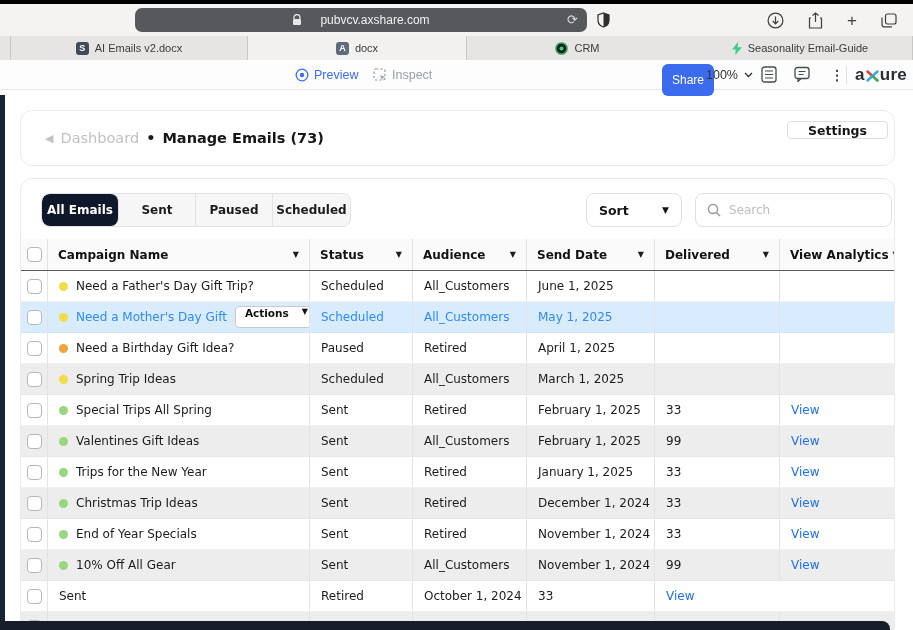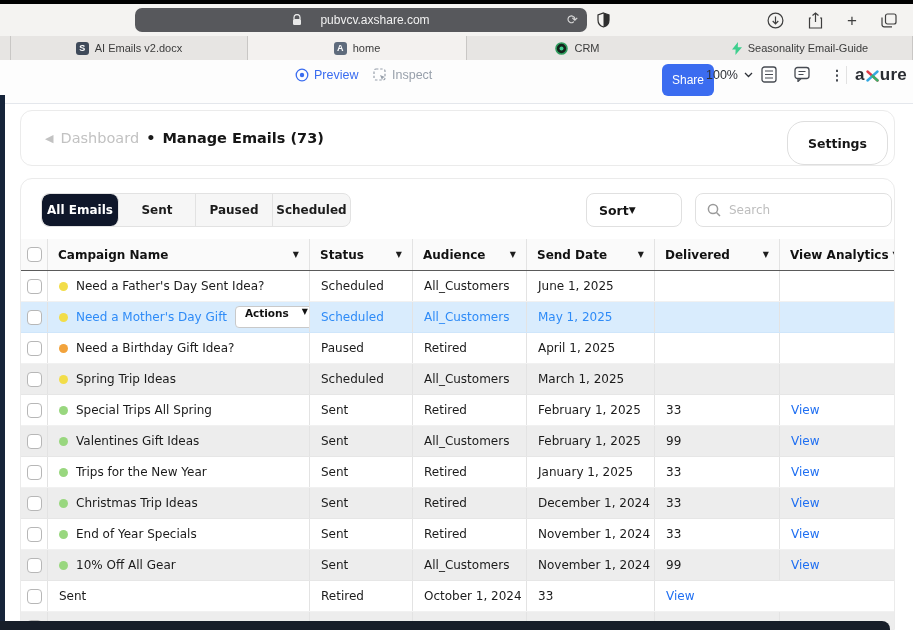--- a/index.html
+++ b/index.html
@@ -19,21 +19,21 @@
 
   
   .tabstrip{position:absolute;left:0;top:36px;width:913px;height:24px;background:#dcdbd9;display:flex}
   .btab{height:24px;display:flex;align-items:center;justify-content:center;gap:6px;font-size:11px;color:#3b3b3b;
         background:#e7e5e3;border-right:1px solid #c9c7c5;cursor:pointer;overflow:hidden;white-space:nowrap}
   .btab.active{background:#f3f1ef}
   .fav{width:13px;height:13px;flex:none;display:flex;align-items:center;justify-content:center;
        border-radius:3px;color:#fff;font-size:9px;font-weight:bold}
 
   
-  .ptoolbar{position:absolute;left:0;top:60px;width:913px;height:44px;background:#fdfdfd;border-bottom:1px solid #e4e7ec}
+  .ptoolbar{position:absolute;left:0;top:60px;width:913px;height:30px;background:#fdfdfd;border-bottom:1px solid #e4e7ec}
   .tool{position:absolute;top:0;height:29px;display:flex;align-items:center;gap:5px;font-size:12.5px;cursor:pointer}
   .preview{left:295px;color:#3a6cf0}
   .inspect{left:373px;color:#98a0ab}
   .share-btn{position:absolute;left:662px;top:4px;height:22px;padding:16px 10px;background:#3b6cf0;color:#fff;
              border-radius:6px;font-size:12px;display:flex;align-items:center;cursor:pointer}
   .zoomctl{left:705px;color:#2e3138;gap:6px}
   .icon-btn{position:absolute;top:6px;color:#474b52;cursor:pointer}
   .kebab{font-size:14px;font-weight:bold;letter-spacing:0;color:#474b52}
   .tsep{position:absolute;left:846px;top:6px;width:1px;height:18px;background:#e2e2e2}
   .axlogo{position:absolute;left:855px;top:5px;font-size:17px;font-weight:bold;color:#2a2d33;
@@ -41,35 +41,35 @@
 
   
   .navy{position:absolute;left:0;top:95px;width:5px;height:535px;background:#16243a}
   .card1{position:absolute;left:20px;top:110px;width:875px;height:56px;background:#fff;border:1px solid #ebebeb;border-radius:12px}
   .proto{font-family:"DejaVu Sans","Liberation Sans",sans-serif}
   .crumb{position:absolute;left:24px;top:0;height:54px;display:flex;align-items:center;gap:7px;font-size:14.5px}
   .crumb .back{color:#c2c2c2}
   .crumb .tri{color:#c2c2c2;font-size:11px}
   .crumb .dotsep{color:#1a1a1a;font-weight:bold}
   .crumb .title{color:#161616;font-weight:600}
-  .settings{position:absolute;right:6px;top:10px;width:101px;height:44px;background:#fff;border:1px solid #dedede;
-            border-radius:17px;display:flex;align-items:center;justify-content:center;font-size:12.5px;font-weight:600;color:#161616;cursor:pointer}
+  .settings{position:absolute;right:6px;top:10px;width:101px;height:18px;background:#fff;border:1px solid #dedede;
+            border-radius:4px;display:flex;align-items:center;justify-content:center;font-size:12.5px;font-weight:600;color:#161616;cursor:pointer}
 
   .card2{position:absolute;left:20px;top:178px;width:875px;height:452px;background:#fff;border:1px solid #ebebeb;
          border-radius:12px 12px 0 0;overflow:hidden}
 
   .ftabs{position:absolute;left:20px;top:14px;height:34px;display:flex;border:1px solid #e2e2e2;border-radius:8px;
          background:#f6f6f6;overflow:hidden}
   .ftab{width:77px;height:100%;display:flex;align-items:center;justify-content:center;font-size:12px;font-weight:600;
         color:#1c1c1c;border-right:1px solid #e2e2e2;cursor:pointer}
   .ftab:last-child{border-right:none}
   .ftab.active{background:#0f172a;color:#fff;border-radius:8px}
 
   .sort{position:absolute;left:565px;top:14px;width:96px;height:34px;border:1px solid #e0e0e0;border-radius:8px;
-        display:flex;align-items:center;justify-content:flex-start;padding:0 12px;font-size:12.5px;font-weight:600;color:#141414;cursor:pointer;background:#fff}
+        display:flex;align-items:center;justify-content:space-between;padding:0 12px;font-size:12.5px;font-weight:600;color:#141414;cursor:pointer;background:#fff}
   .sort .tri{font-size:9px}
   .search{position:absolute;left:674px;top:14px;width:197px;height:34px;border:1px solid #e0e0e0;border-radius:8px;
           display:flex;align-items:center;gap:8px;padding:0 11px;background:#fff}
   .search input{border:none;outline:none;width:100%;font-size:12px;color:#444;background:transparent;font-family:inherit}
   .search input::placeholder{color:#bdbdbd}
 
   .tbl{position:absolute;left:0;top:60px;width:873px}
   .grid{display:grid;grid-template-columns:27px 262px 103px 114px 128px 125px 114px}
   .thead{height:32px;background:#fafafa;border-bottom:1px solid #5a5a5a}
   .hcell{display:flex;align-items:center;justify-content:space-between;padding:0 10px;font-size:12px;font-weight:700;
@@ -139,21 +139,21 @@
 </div>
 
 <div class="tabstrip">
   <div class="btab" style="width:11px;border-right:1px solid #c9c7c5"></div>
   <div class="btab" style="width:237px">
     <span class="fav" style="background:#3f4a5a">S</span>
     <span>AI Emails v2.docx</span>
   </div>
   <div class="btab active" style="width:219px">
     <span class="fav" style="background:#5e6b7c">A</span>
-    <span>home</span>
+    <span>docx</span>
   </div>
   <div class="btab" style="flex:1;border-right:none">
     <span>
       <svg width="13" height="13" viewBox="0 0 13 13">
           <circle cx="6.5" cy="6.5" r="5.5" fill="#15231c" stroke="#2f9e5f" stroke-width="1.6"></circle>
           <circle cx="6.5" cy="6.5" r="2" fill="#3ecf8e"></circle>
         </svg>
     </span>
     <span>CRM</span>
   </div>
@@ -296,21 +296,21 @@
           <span class="caret">▼</span>
         </div>
       </div>
     <div>
         <div class="grid trow">
           <div class="cell ccell">
             <span class="cb"></span>
           </div>
           <div class="cell">
             <span class="dot" style="background: rgb(242, 221, 73);"></span>
-            <span class="rowtxt">Need a Father's Day Sent Idea?</span>
+            <span class="rowtxt">Need a Father's Day Gift Trip?</span>
           </div>
           <div class="cell">
             <span class="rowtxt">Scheduled</span>
           </div>
           <div class="cell">
             <span class="rowtxt">All_Customers</span>
           </div>
           <div class="cell">
             <span class="rowtxt">June 1, 2025</span>
           </div>

